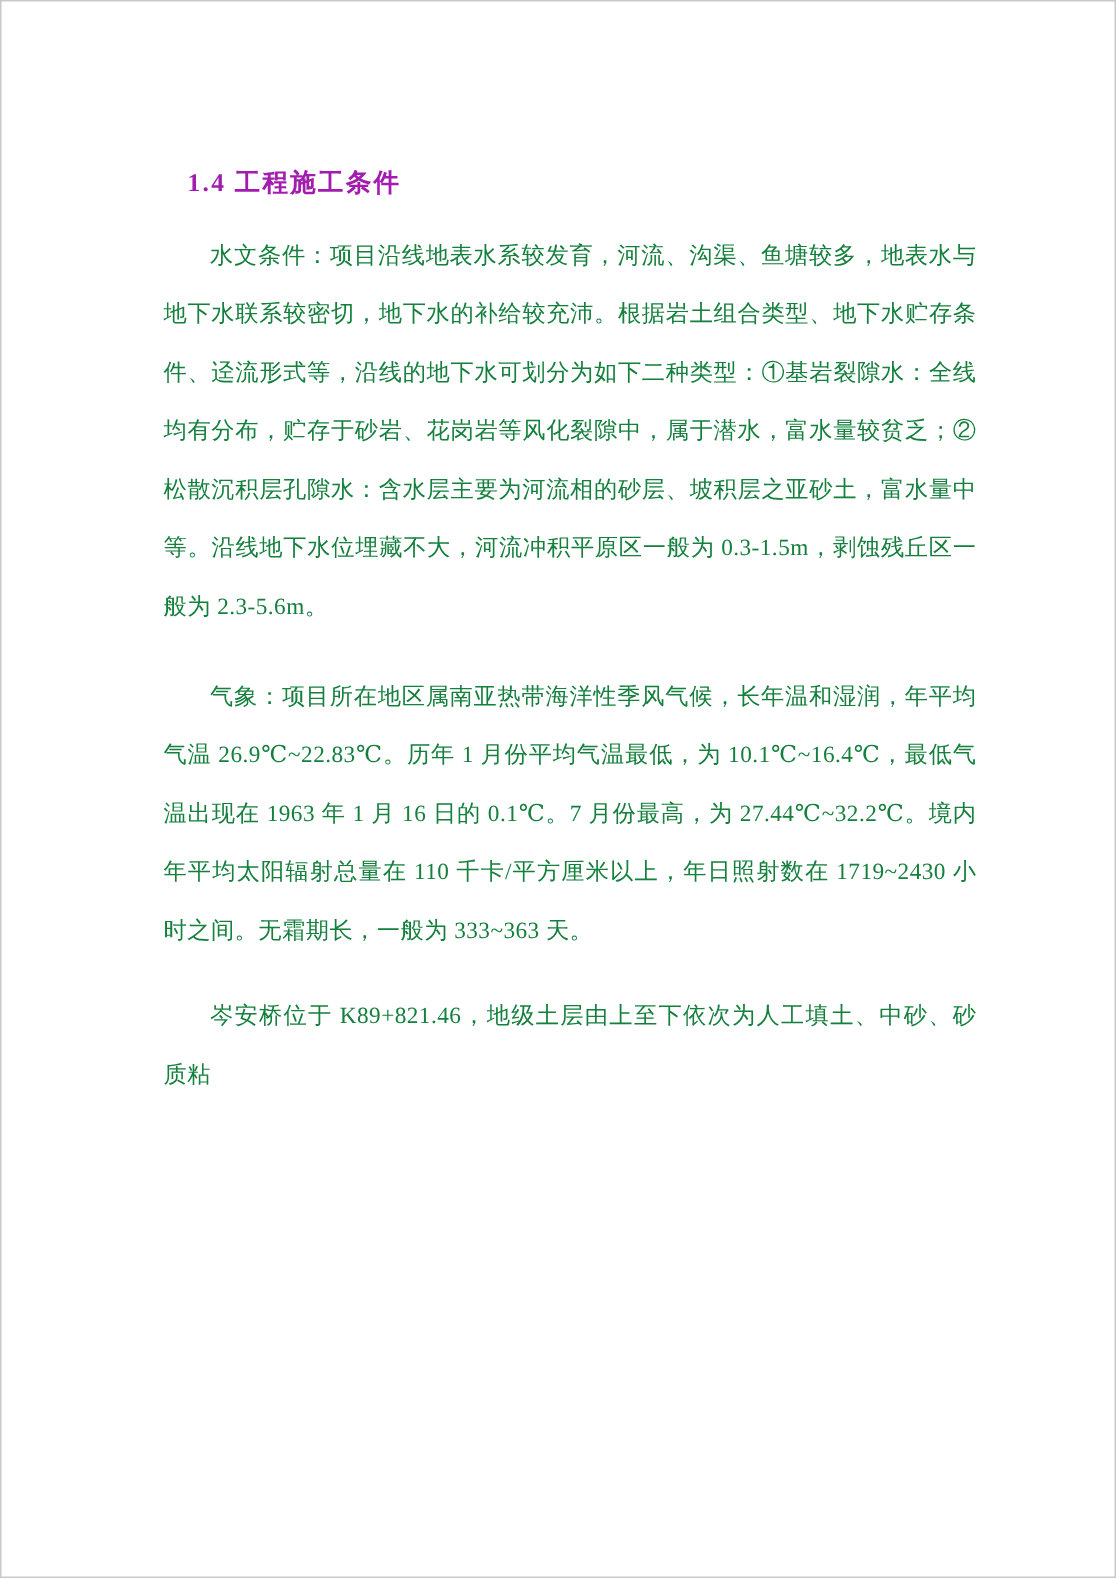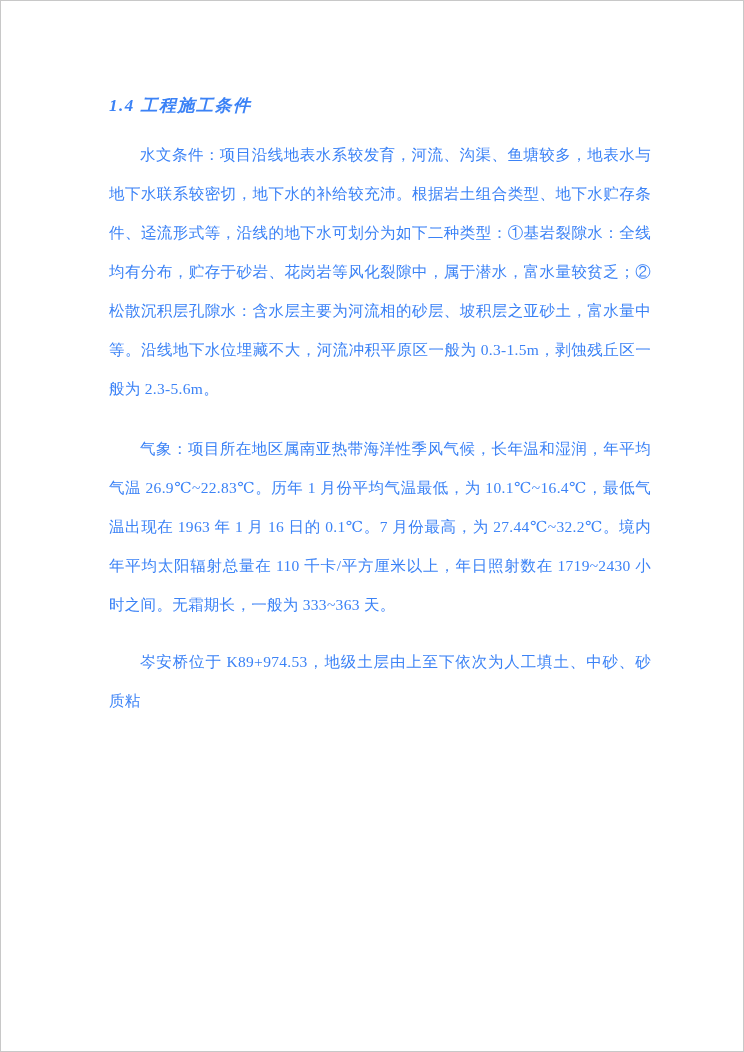--- a/index.html
+++ b/index.html
@@ -13,39 +13,38 @@
     height: 1052px;
     box-sizing: border-box;
     background: #ffffff;
     border: 1px solid #c8c8c8;
     padding: 95px 92px 0 108px;
     font-family: "Liberation Serif", "DejaVu Serif", serif;
     color: #1a1a1a;
     overflow: hidden;
   }
   .heading {
-    margin: 0;
+    margin: 16px;
     font-size: 17px;
     line-height: 20px;
     font-weight: bold;
     letter-spacing: 1.5px;
-    color: #3b82f6;
-    font-style: italic;
+    color: #a21caf;
   }
   .heading.h-sub { margin-top: 38px; }
   .heading.h-geo { margin-top: 27px; }
   .para {
     margin: 0;
     font-size: 15.5px;
     line-height: 39px;
     text-align: justify;
     text-justify: inter-ideograph;
     text-indent: 31px;
     letter-spacing: 0.3px;
-    color: #3b82f6;
+    color: #15803d;
     word-break: break-all;
   }
   .para.p-hydrology  { margin-top: 19px; }
   .para.p-meteorology { margin-top: 21px; }
   .para.p-geology    { margin-top: 20px; }
   .para.p-bridge     { margin-top: 18px; }
 </style>
 </head>
 <body>
 
@@ -53,15 +52,15 @@
 
   <h1 class="heading h-main">1.4 工程施工条件</h1>
 
 
   <p class="para p-hydrology">水文条件：项目沿线地表水系较发育，河流、沟渠、鱼塘较多，地表水与地下水联系较密切，地下水的补给较充沛。根据岩土组合类型、地下水贮存条件、迳流形式等，沿线的地下水可划分为如下二种类型：①基岩裂隙水：全线均有分布，贮存于砂岩、花岗岩等风化裂隙中，属于潜水，富水量较贫乏；②松散沉积层孔隙水：含水层主要为河流相的砂层、坡积层之亚砂土，富水量中等。沿线地下水位埋藏不大，河流冲积平原区一般为 0.3-1.5m，剥蚀残丘区一般为 2.3-5.6m。</p>
 
   <p class="para p-meteorology">气象：项目所在地区属南亚热带海洋性季风气候，长年温和湿润，年平均气温 26.9℃~22.83℃。历年 1 月份平均气温最低，为 10.1℃~16.4℃，最低气温出现在 1963 年 1 月 16 日的 0.1℃。7 月份最高，为 27.44℃~32.2℃。境内年平均太阳辐射总量在 110 千卡/平方厘米以上，年日照射数在 1719~2430 小时之间。无霜期长，一般为 333~363 天。</p>
 
 
 
-  <p class="para p-bridge">岑安桥位于 K89+974.53，地级土层由上至下依次为人工填土、中砂、砂质粘</p>
+  <p class="para p-bridge">岑安桥位于 K89+821.46，地级土层由上至下依次为人工填土、中砂、砂质粘</p>
 
 </div>
 
 </body></html>

